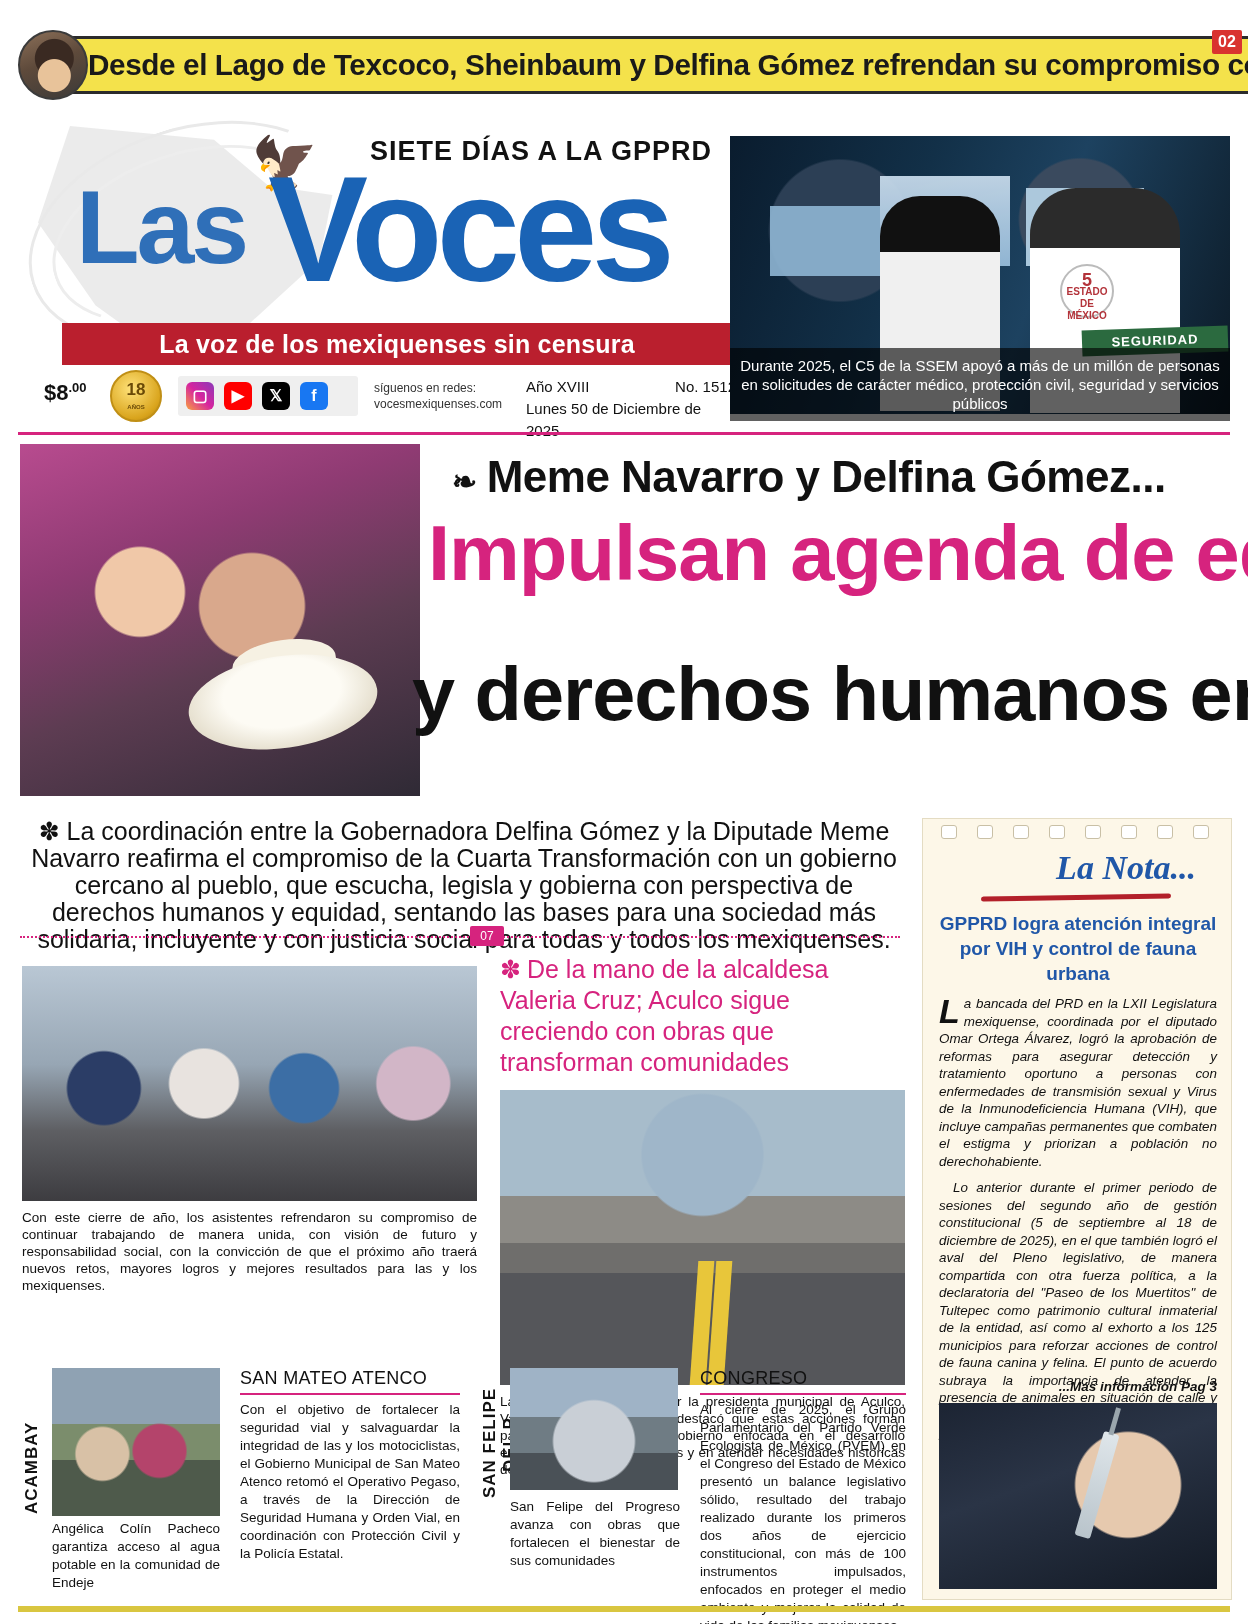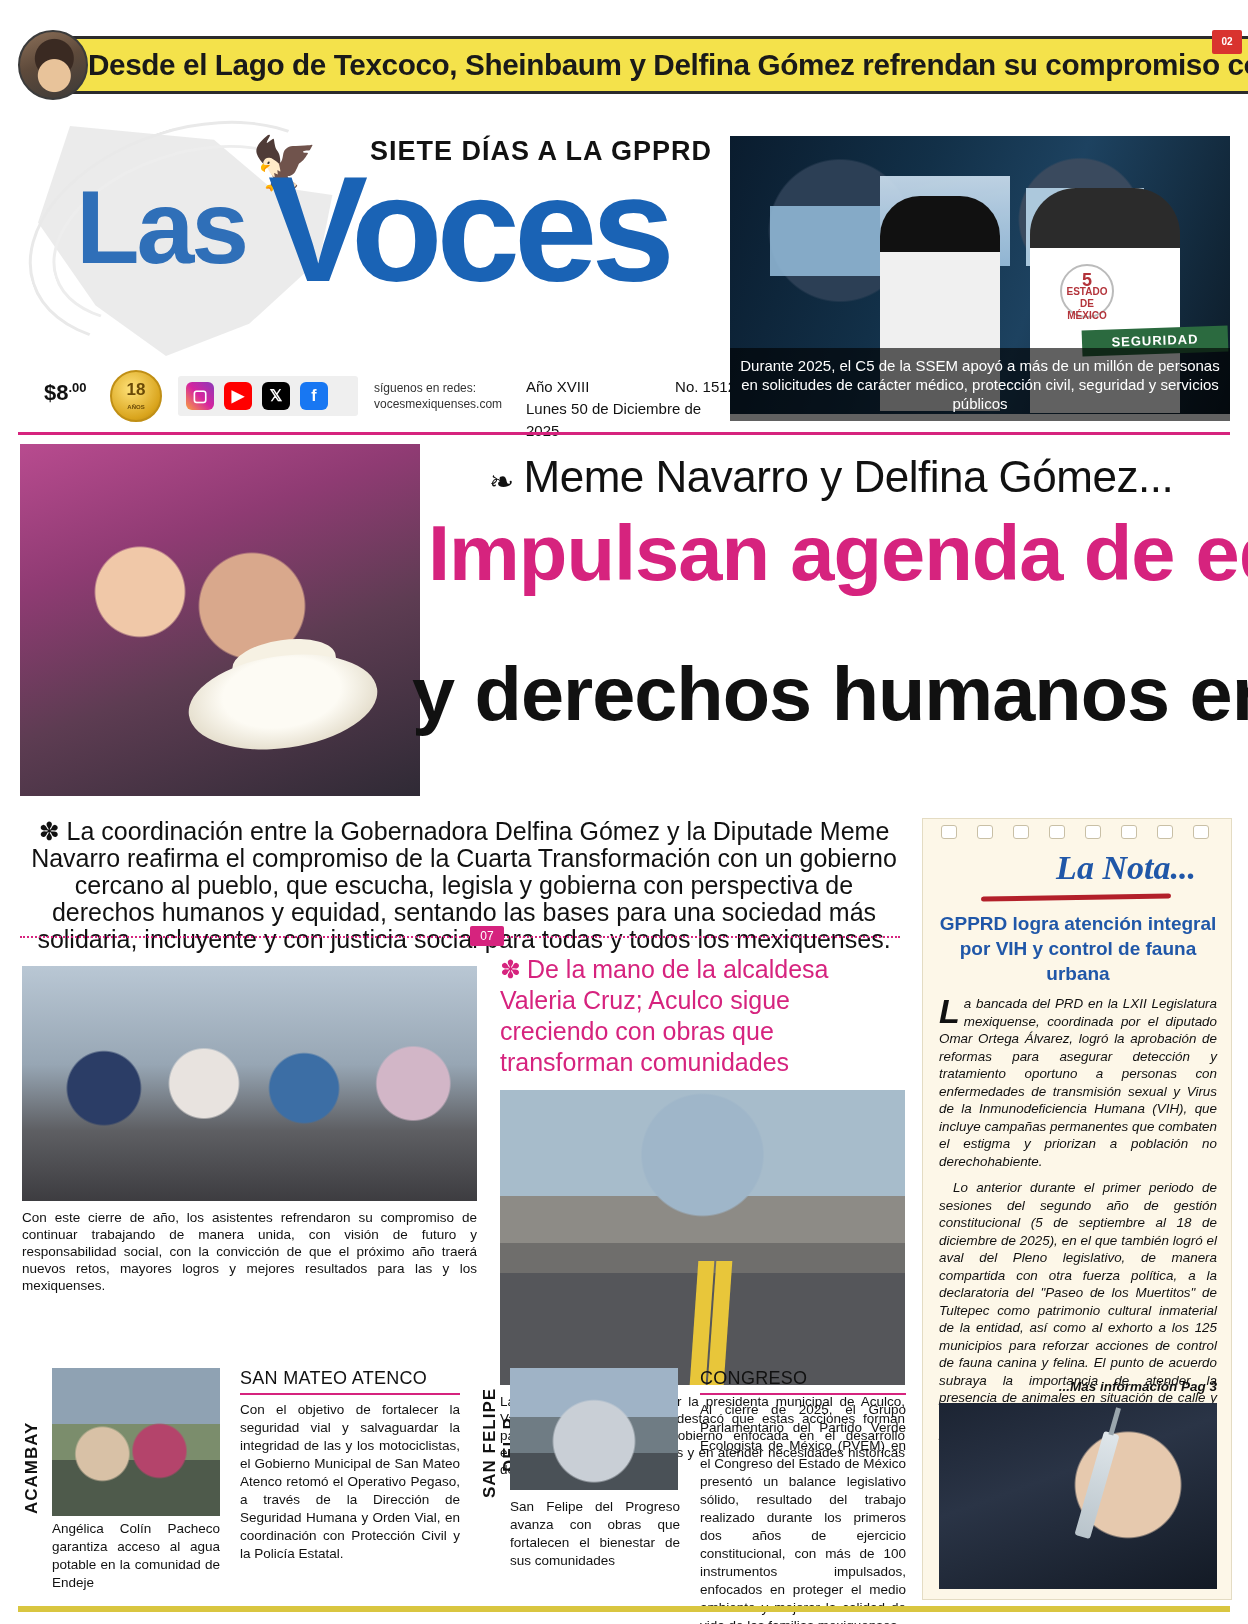--- a/index.html
+++ b/index.html
@@ -36,21 +36,21 @@
   .topbar-text {
     position:absolute; left:88px; top:38px; width:1080px; height:54px;
     line-height:54px;
     font-family:"Liberation Sans Narrow","Liberation Sans",sans-serif;
     font-size:30px; font-weight:bold; color:#1a1a1a; letter-spacing:-0.4px;
     white-space:nowrap;
     transform:scaleX(0.99); transform-origin:left center;
   }
   .page-badge {
     position:absolute; right:6px; top:30px; width:30px; height:24px;
-    background:#d9332f; color:#fff; font-size:10px; font-weight:bold;
+    background:#d9332f; color:#fff; font-size:16px; font-weight:bold;
     text-align:center; line-height:24px; border-radius:2px;
   }
 
   
   .masthead { position:absolute; left:0; top:118px; width:1248px; height:310px; }
   .mast-left { position:absolute; left:18px; top:0; width:700px; height:310px; }
   .mast-map {
     position:absolute; left:20px; top:8px; width:320px; height:230px;
     background:#e7e7e7; opacity:.85;
     clip-path:polygon(10% 0%,55% 6%,72% 26%,92% 30%,88% 58%,66% 86%,40% 100%,18% 78%,0% 42%);
@@ -186,24 +186,24 @@
     border-radius:50%;
     transform:rotate(-8deg);
     box-shadow:0 -18px 0 -30px #efe9d8;
   }
   .lead-hat2 {
     position:absolute; left:212px; top:196px; width:104px; height:44px;
     background:#f6f1e3; border-radius:50% 50% 40% 40%;
     transform:rotate(-8deg);
   }
   .kicker {
-    position:absolute; left:436px; top:452px; width:790px;
-    font-size:44px; color:#111; font-weight:normal;
-    font-family:"Liberation Sans Narrow","Liberation Sans",sans-serif;
-    letter-spacing:-0.5px; white-space:nowrap;text-align:center;
+    position:absolute; left:452px; top:452px; width:790px;
+    font-size:44px; color:#111; font-weight:bold;
+    font-family:"Liberation Sans Narrow","Liberation Sans",sans-serif;
+    letter-spacing:-0.5px; white-space:nowrap;
   }
   .kicker .star { color:#111; font-size:30px; margin-right:10px; }
   .head1 {
     position:absolute; left:428px; top:510px; width:800px;
     font-family:"Liberation Sans Narrow","Liberation Sans",sans-serif;
     font-size:78px; font-weight:bold; color:#d6237e; line-height:86px;
     letter-spacing:-1px; white-space:nowrap;
     transform:scaleX(1.02); transform-origin:left top;
   }
   .head2 {
@@ -376,20 +376,23 @@
 
   <div class="masthead">
     <div class="mast-left">
       <div class="mast-map"></div>
       <div class="mast-wave"></div>
       <div class="mast-wave2"></div>
       <div class="eagle">🦅</div>
       <div class="siete">SIETE DÍAS A LA GPPRD</div>
       <div class="logo-las">Las</div>
       <div class="logo-voces">Voces</div>
+      <div class="slogan-bar">
+        <span>La voz de los mexiquenses sin censura</span>
+      </div>
 
       <div class="price">
         <span>$</span><span>8</span><sup>.00</sup>
       </div>
       <div class="medal">
         <span>18</span>
         <small>AÑOS</small>
       </div>
 
       <div class="social">

